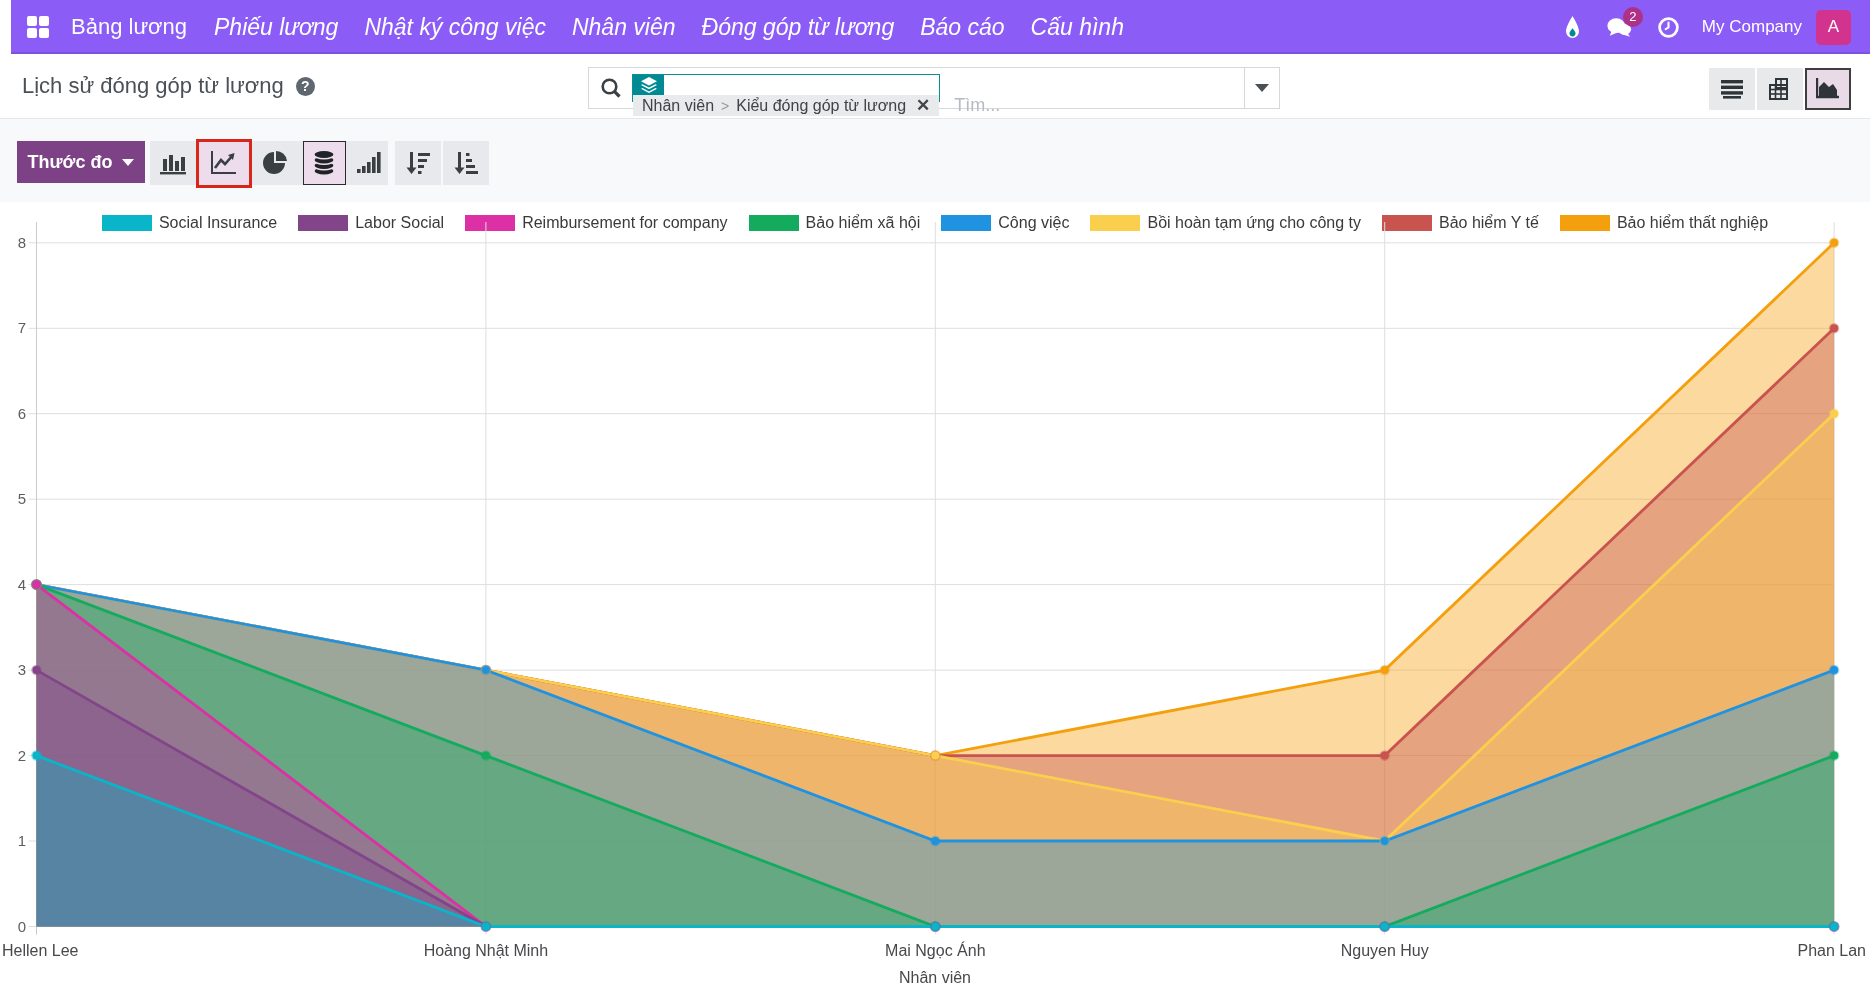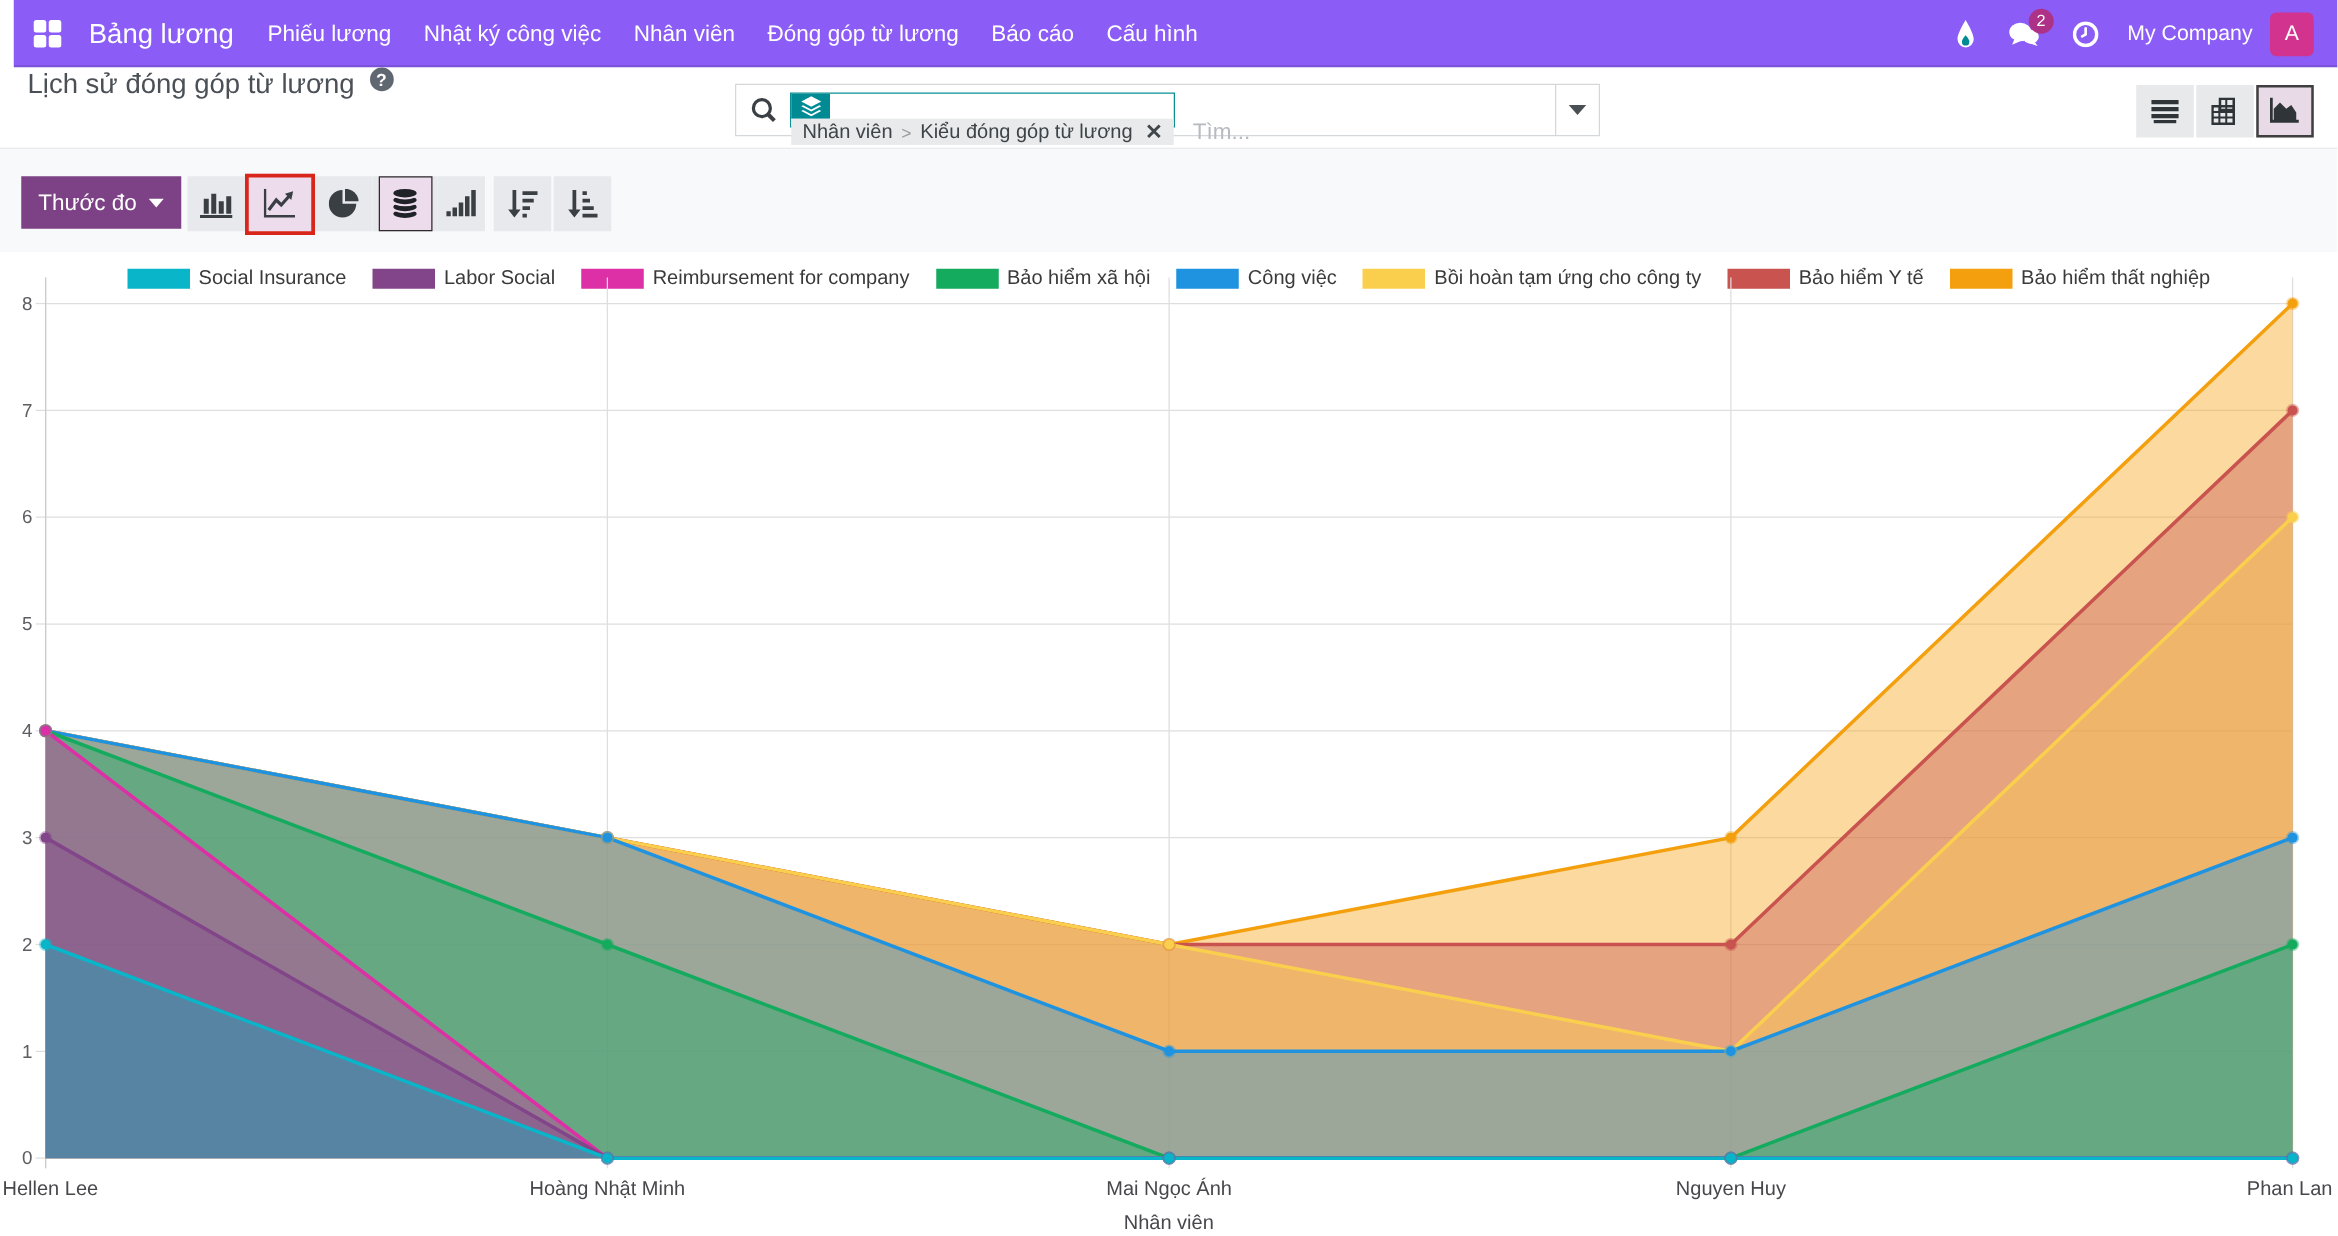--- a/index.html
+++ b/index.html
@@ -3,53 +3,53 @@
 <style>
 * { margin:0; padding:0; box-sizing:border-box; }
 html,body { width:1870px; height:989px; overflow:hidden; background:#fff;
   font-family:"Liberation Sans", sans-serif; }
 
 .nav { height:54px; background:#8b5cf6; display:flex; align-items:center; color:#fff; box-shadow:inset 0 -2px 0 rgba(0,0,0,0.10);margin-left:11px; }
 .nav .apps { width:22px; height:22px; margin-left:16px; display:grid;
   grid-template-columns:10px 10px; grid-template-rows:10px 10px; gap:2px; }
 .nav .apps span { background:#fff; border-radius:2px; }
 .brand { font-size:22px; font-weight:500; margin-left:22px; margin-right:14px; }
-.menu { display:flex; font-size:18px; }
+.menu { display:flex; font-size:23px;font-style:italic; }
 .menu div { padding:0 13px; }
 .nav .spacer { flex:1; }
 .nav .right { display:flex; align-items:center; }
 .nav svg.ic { display:block; }
 .icbtn { position:relative; padding:0 13px; }
 .badge { position:absolute; top:-9px; right:2px; background:#ad3287; color:#fff;
   font-size:13px; min-width:20px; height:20px; border-radius:10px; text-align:center; line-height:20px; }
 .company { font-size:17px; margin:0 14px 0 10px; }
 .avatar { width:35px; height:35px; background:#d1338f; border-radius:5px; color:#fff;
   font-size:17px; display:flex; align-items:center; justify-content:center; margin-right:19px; }
 
-.cp { height:64px; background:#fff; display:flex; align-items:flex-start; position:relative; }
+.cp { height:64px; background:#fff; display:flex; align-items:center; position:relative; }
 .title { font-size:22px; color:#4a5056; margin-left:22px; }
 .help { width:19px; height:19px; border-radius:50%; background:#5f6771; color:#fff; font-size:14px;
   display:inline-flex; align-items:center; justify-content:center; margin-left:12px; font-weight:bold; }
 .search { position:absolute; left:588px; top:13px; width:692px; height:42px; border:1px solid #d5d8da;
   background:#fff; display:flex; align-items:center; }
 .search .mag { margin-left:11px; }
 .facet { display:flex; align-items:stretch; height:28px; margin-left:10px;
   border:1px solid #0a8f94;flex-direction:column; }
 .facet .fico { width:31px; background:#008b94; display:flex; align-items:center; justify-content:center; }
 .facet .fval { background:#e8eaec; display:flex; align-items:center; font-size:16px; color:#3e4347; padding:0 9px; }
 .facet .sep { color:#999; margin:0 7px; font-size:14px; }
 .facet .fx { color:#41464b; font-size:17px; margin-left:10px; font-weight:bold; }
 .tim { color:#b6bbc1; font-size:18px; margin-left:14px; flex:1;margin-top:35px; }
 .sdrop { width:35px; align-self:stretch; border-left:1px solid #d5d8da; display:flex; align-items:center; justify-content:center; }
 .caret-dn { width:0; height:0; border-left:7px solid transparent; border-right:7px solid transparent; border-top:8px solid #4b5055; }
 .vsw { position:absolute; right:19px; top:14px; display:flex; gap:2px; }
 .vbtn { width:46px; height:42px; background:#e7e9ea; display:flex; align-items:center; justify-content:center; }
 .vbtn.active { background:#e8dbe7; border:2px solid #3f3f3f; }
 
-.tb { height:84px; background:#f8f9fa; border-top:1px solid #e4e6e8; display:flex; align-items:center; }
+.tb { height:84px; background:#f8f9fa; border-top:1px solid #e4e6e8; display:flex; align-items:center;font-weight:bold; }
 .btn-measure { margin-left:17px; margin-top:3px; width:128px; height:42px; background:#7d4185; color:#fff; font-size:18px;
   display:flex; align-items:center; justify-content:center; gap:10px; }
 .btn-measure .caret { width:0; height:0; border-left:6px solid transparent; border-right:6px solid transparent; border-top:7px solid #fff; }
 .grp { display:flex; margin-left:5px; align-items:center; margin-top:5px; }
 .tbtn { width:46px; height:44px; flex:none; background:#e8e9ec; display:flex; align-items:center; justify-content:center; }
 .tbtn.linebtn { width:56px; background:#ecdcec; border:3px solid #d9261a; height:49px; }
 .tbtn.stackcell { width:52px; background:#e8e9ec; }
 .stackin { width:43px; height:43.5px; background:#ecdcec; border:1px solid #2b2b2b; display:flex; align-items:center; justify-content:center; }
 .grp2 { display:flex; margin-left:7px; gap:1.5px; margin-top:5px; }
 .tbtn.sig { width:38px; }

